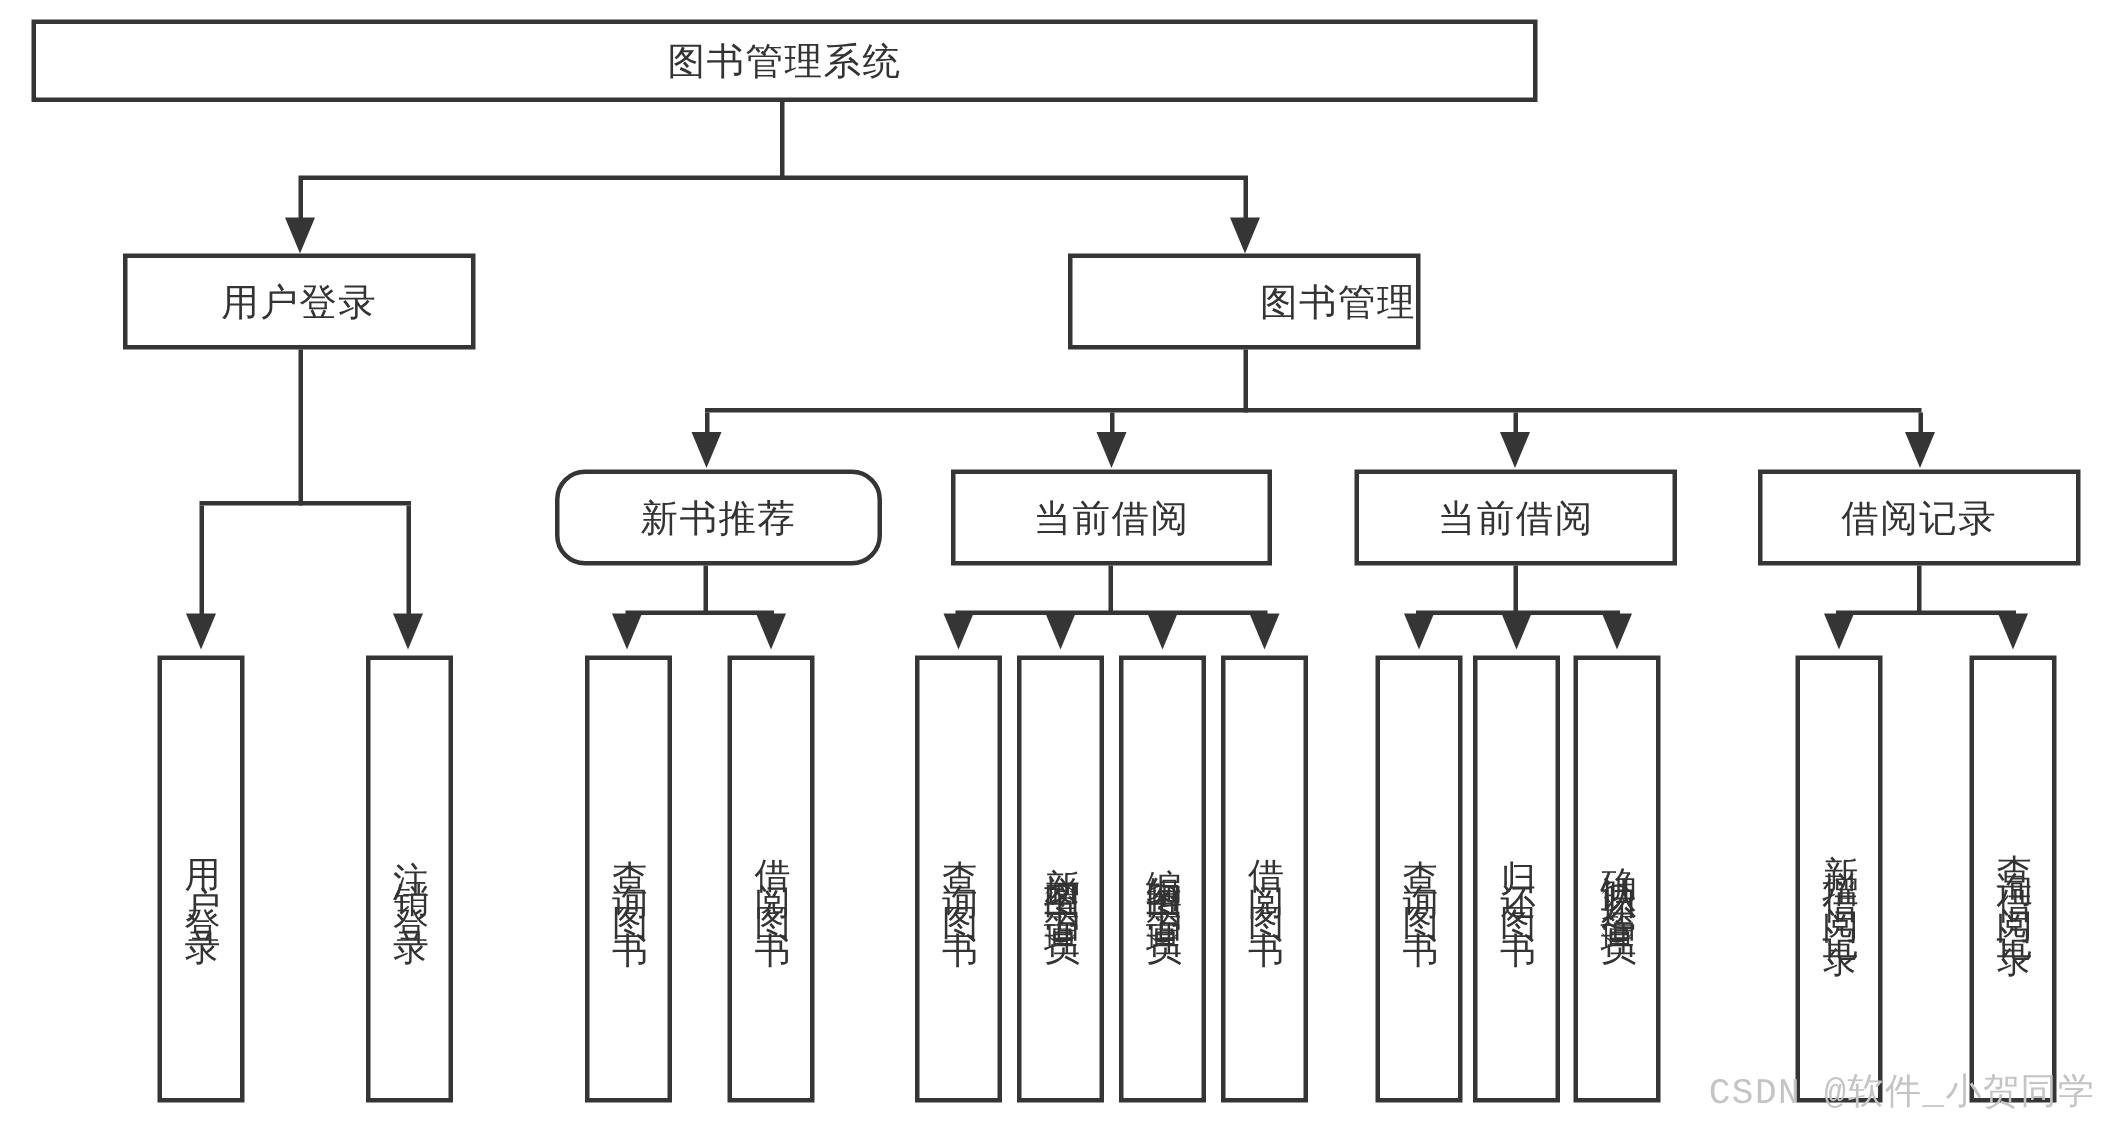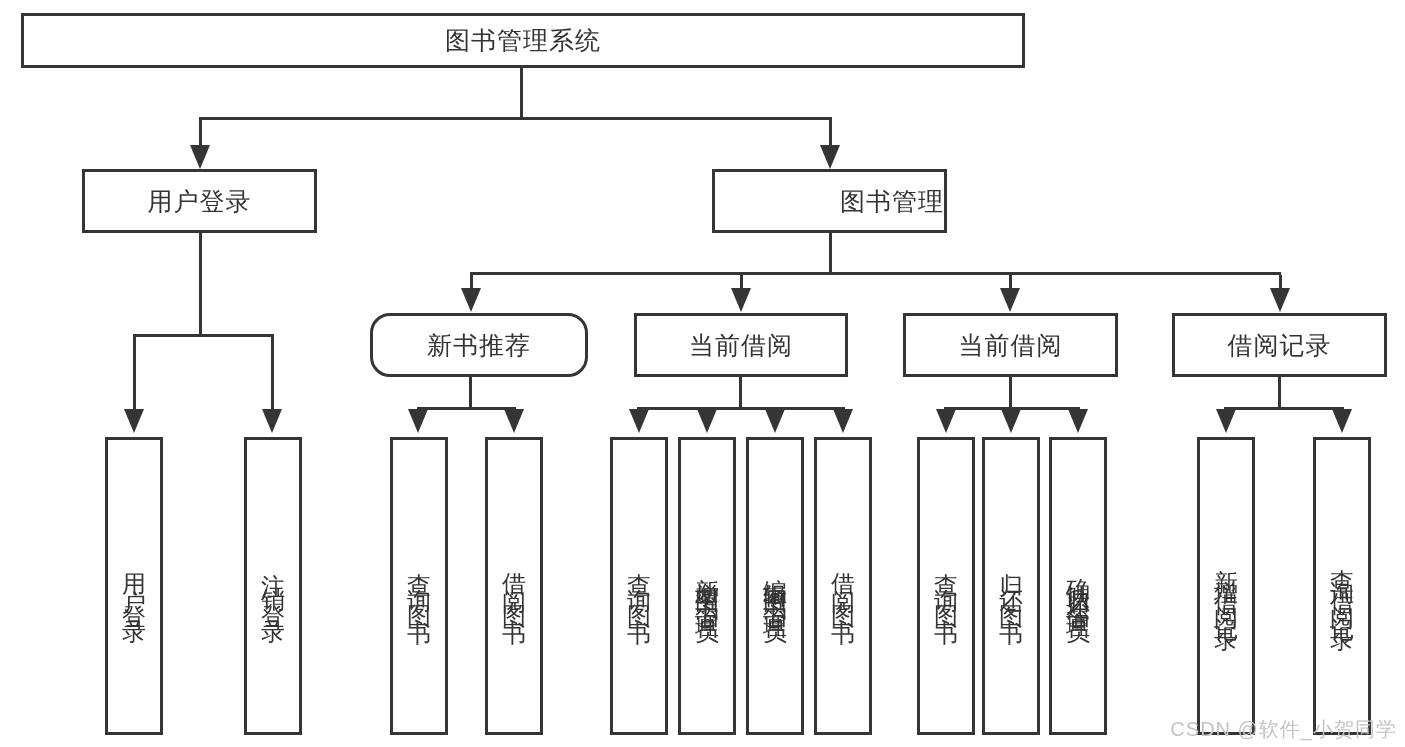--- a/index.html
+++ b/index.html
@@ -43,24 +43,25 @@
   .arrow{
     position:absolute;
     width:0;height:0;
     border-left:10px solid transparent;
     border-right:10px solid transparent;
     border-top:24px solid var(--line);
   }
   .watermark{
     position:absolute;
     right:8px;bottom:4px;
-    font-size:20px;
+    font-size:24px;
     color:var(--wm);
     letter-spacing:1px;
     white-space:nowrap;
+    font-family:Liberation Mono, monospace;
   }
 </style>
 </head>
 <body>
 
 <div class="stage">
 
   <div class="box" style="left:21px;top:13px;width:1004px;height:55px;">
     <span class="lbl">图书管理系统</span>
   </div>

